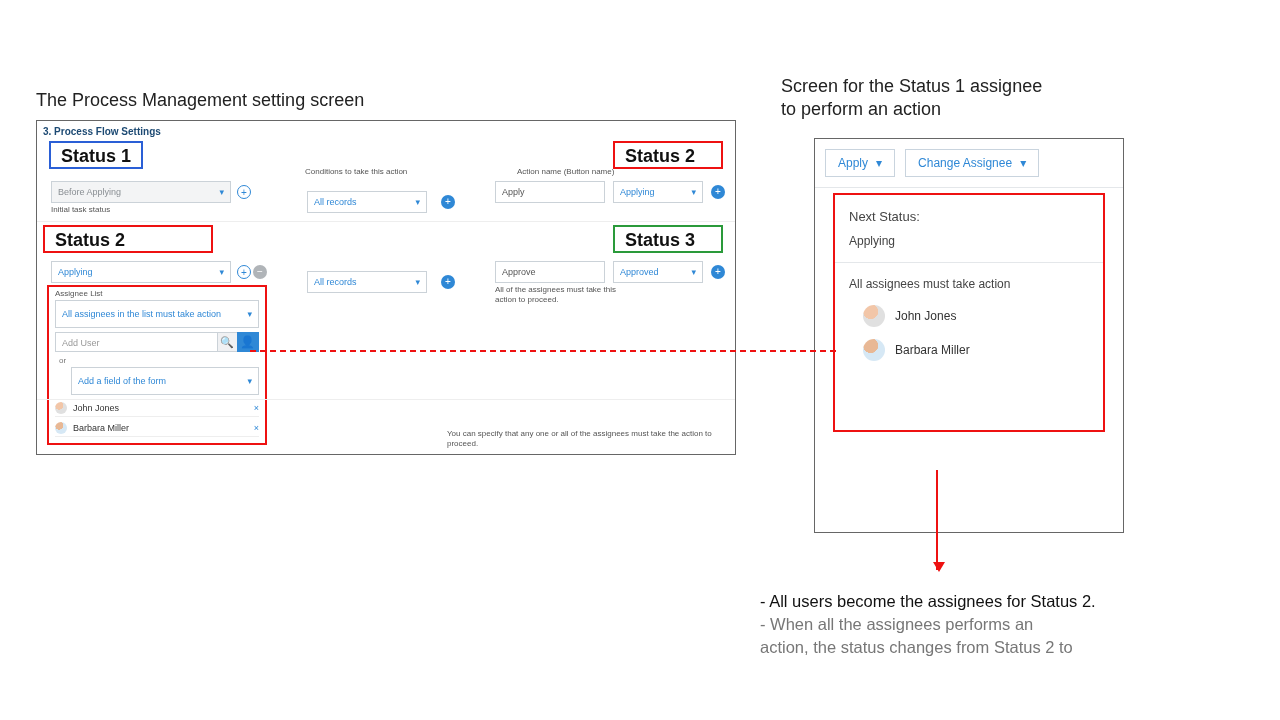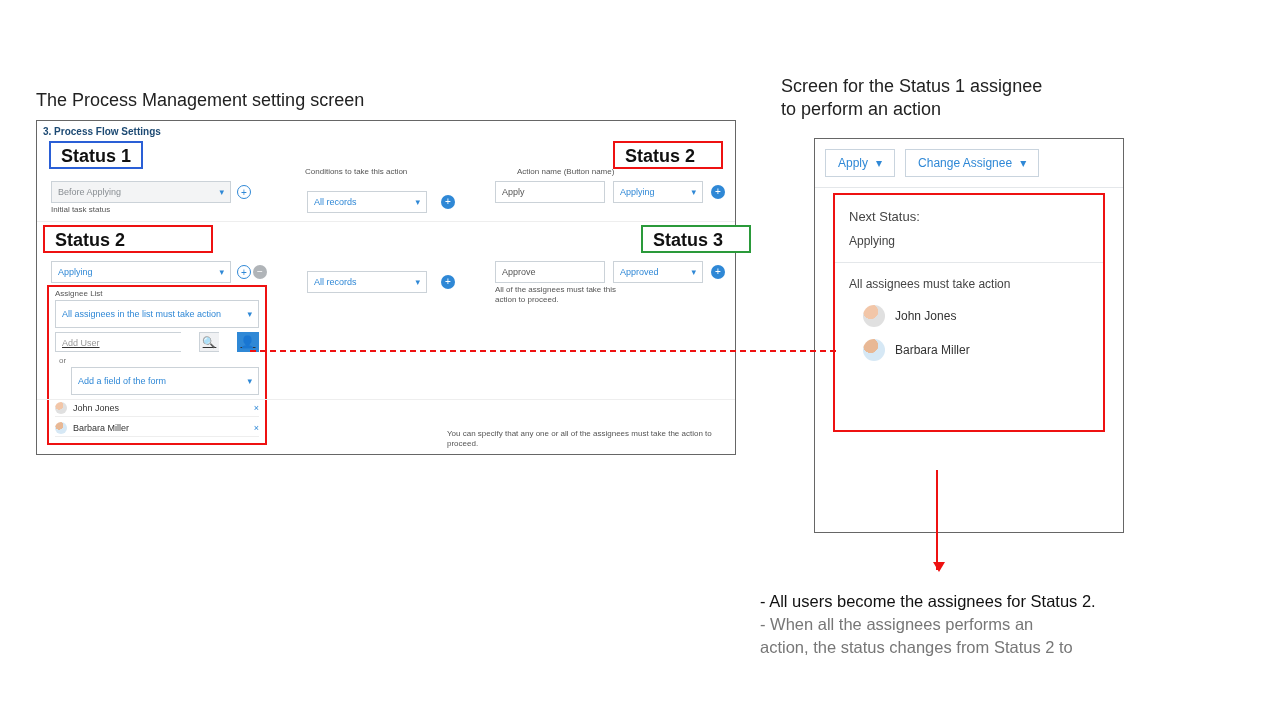--- a/index.html
+++ b/index.html
@@ -53,21 +53,21 @@
   .assignee-box {
     position: absolute; border: 2px solid #e11; padding-top: 2px;
   }
   .assignee-label { font-size: 8px; color: #555; margin: 0 0 2px 6px; }
   .assignee-box .row {
     margin: 0 6px 4px 6px; height: 28px; border: 1px solid #cbd2d8; background: #fff;
     display: flex; align-items: center; padding: 0 6px; font-size: 9px;
   }
   .assignee-box .row.blue-text { color: #2f88d6; justify-content: space-between;}
   .assignee-box .or { font-size: 8px; color:#777; margin: 0 0 2px 10px; }
-  .assignee-box .search-row { display:flex; margin: 0 6px 4px 6px; gap:18px;text-decoration:underline; }
+  .assignee-box .search-row { display:flex; margin: 0 6px 4px 6px; gap:0; }
   .assignee-box .search-row .input {
     flex: 1; height: 20px; border: 1px solid #cbd2d8; border-right: none;
     font-size: 9px; color:#999; padding: 0 6px; line-height: 20px;
   }
   .assignee-box .search-row .mag {
     width: 20px; height: 20px; background:#f0f1f3; border:1px solid #cbd2d8; border-right:none;
     display:flex; align-items:center; justify-content:center; font-size:11px; color:#666;
   }
   .assignee-box .search-row .person {
     width: 22px; height: 20px; background:#2f88d6; color:#fff;
@@ -136,21 +136,21 @@
 
 <div class="settings-panel">
   <div class="settings-head">3. Process Flow Settings</div>
 
   <div class="tiny-label" style="top:46px; left:268px;">Conditions to take this action</div>
   <div class="tiny-label" style="top:46px; left:480px;">Action name (Button name)</div>
 
   <div class="tag blue" style="top:20px; left:12px;">Status 1</div>
   <div class="tag red" style="top:20px; left:576px;width:110px;">Status 2</div>
   <div class="tag red" style="top:104px; left:6px;width:170px;">Status 2</div>
-  <div class="tag green" style="top:104px; left:576px;width:110px;margin-left:28px;">Status 3</div>
+  <div class="tag green" style="top:104px; left:576px;width:110px;">Status 3</div>
 
   <div class="field gray" style="top:60px; left:14px; width:180px;">
     <span class="txt">Before Applying</span>
     <span class="caret">▾</span>
   </div>
   <div class="dot-btn light" style="top:64px; left:200px;">+</div>
   <div class="tiny-label" style="top:84px; left:14px;">Initial task status</div>
 
   <div class="field blue-text" style="top:70px; left:270px; width:120px;">
     <span class="txt">All records</span>

